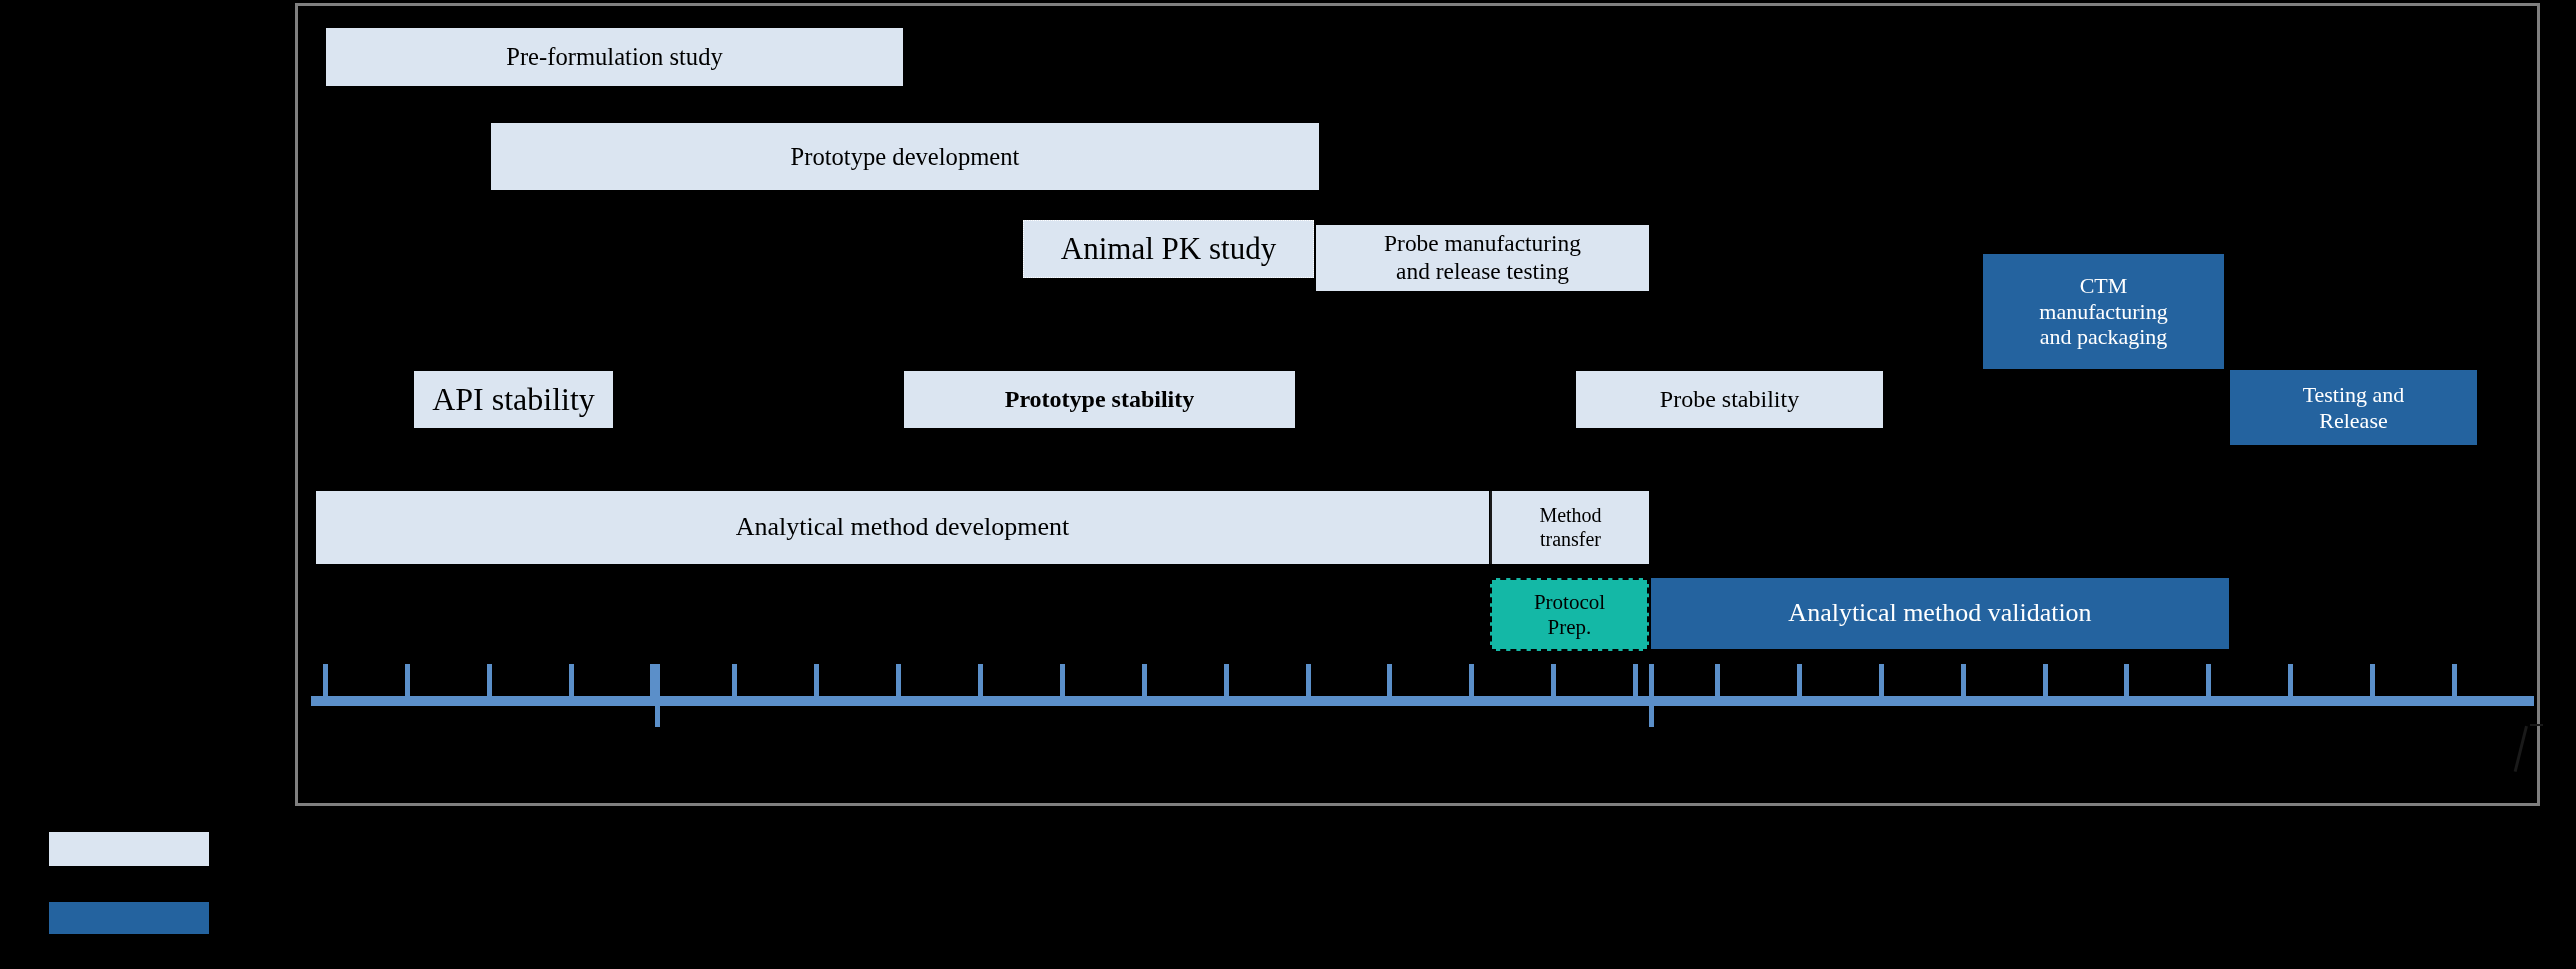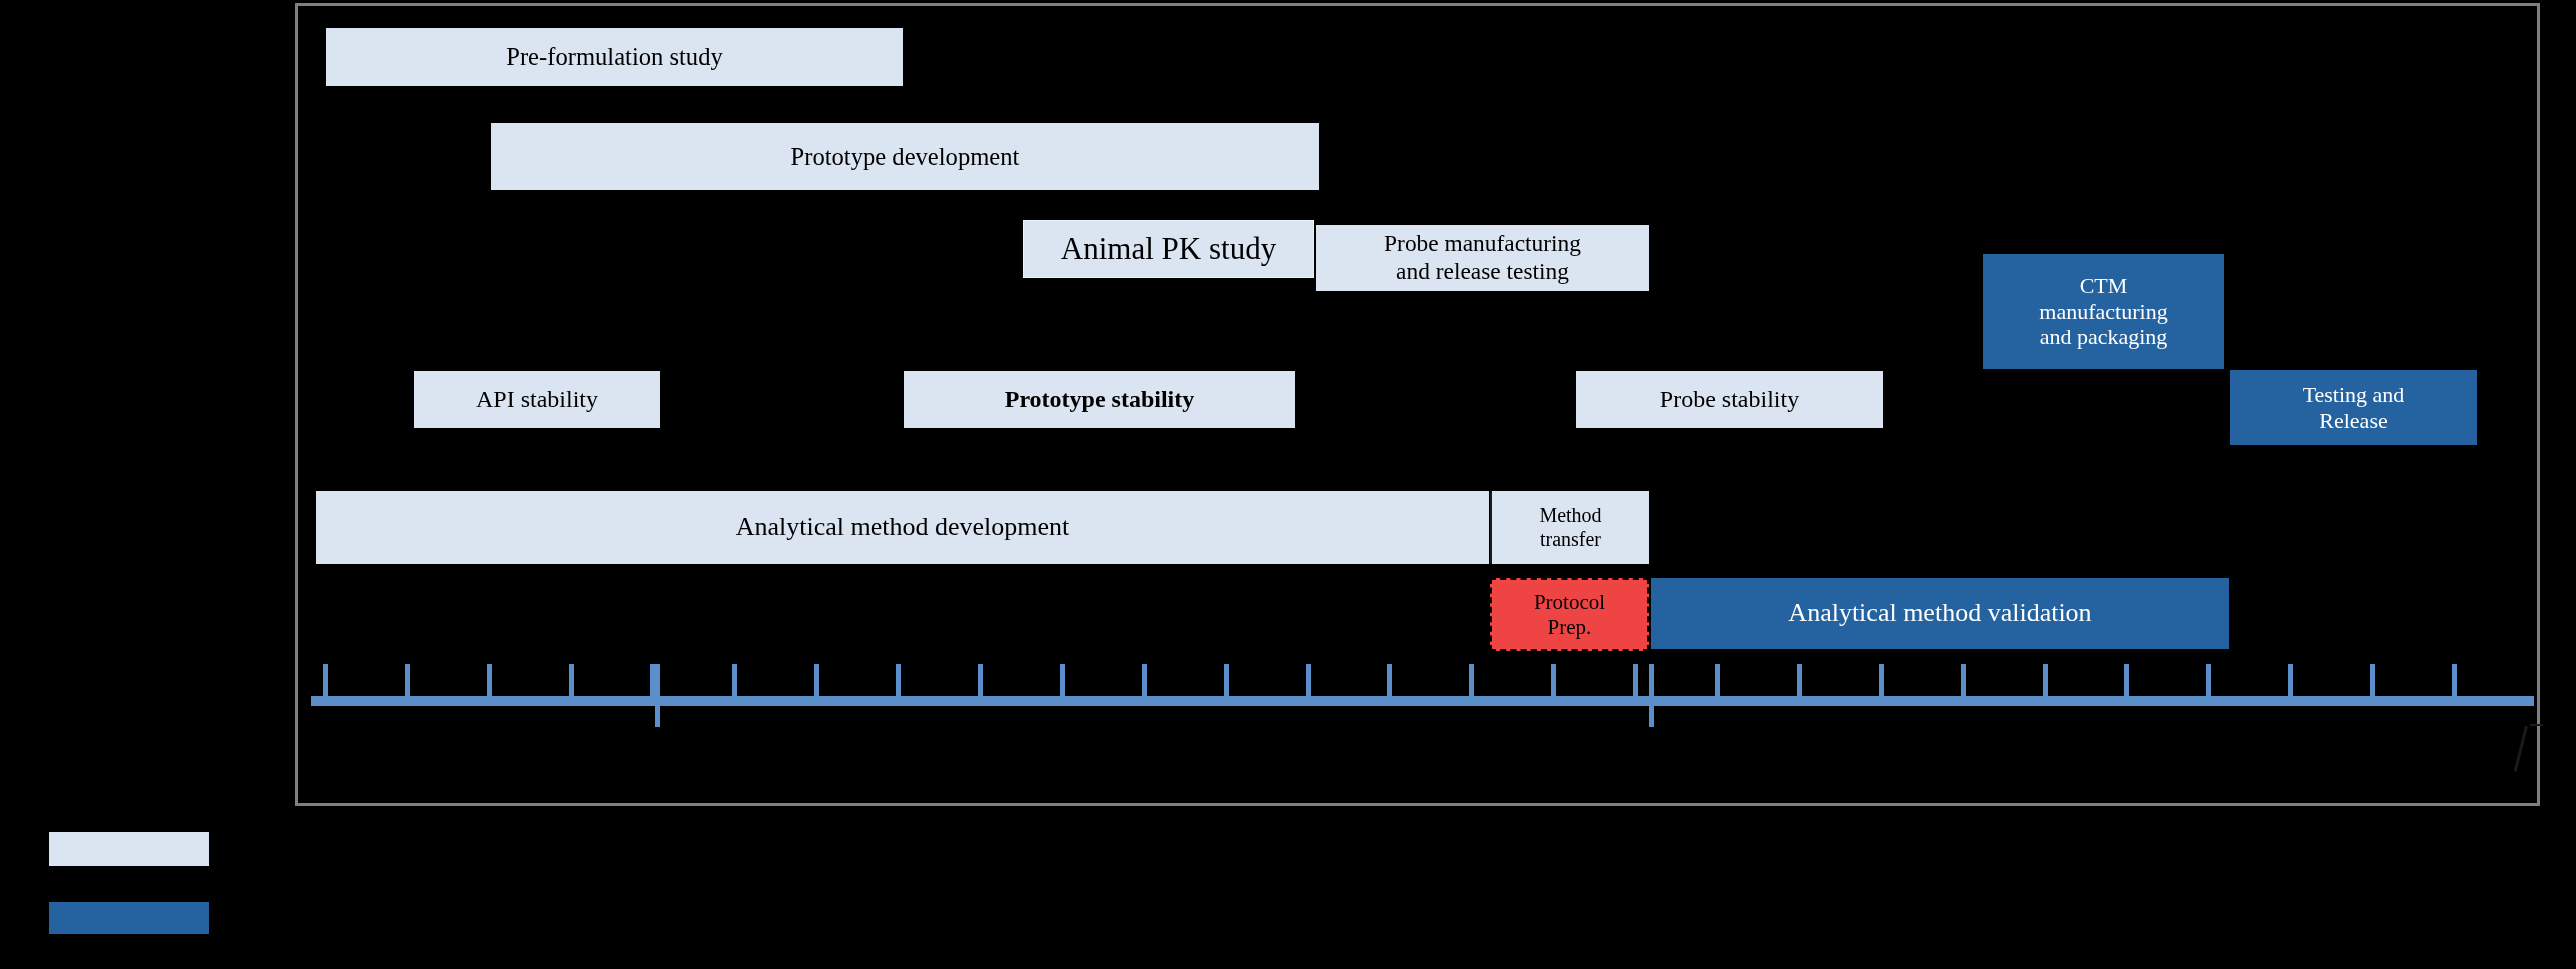--- a/index.html
+++ b/index.html
@@ -14,21 +14,21 @@
   }
 
   
   .bar{
     position:absolute;box-sizing:border-box;display:flex;align-items:center;
     justify-content:center;text-align:center;line-height:1.18;
     color:#000000;white-space:pre-line;
   }
   .bar.light{background:#dbe5f1;}
   .bar.dark{background:#24639f;color:#ffffff;}
-  .bar.white{background:#ef4444;color:#000000;font-family:Liberation Serif, serif;}
+  .bar.white{background:#14b8a6;color:#000000;font-family:Liberation Serif, serif;}
   .bar.dotted{border:1.8px dotted #ffffff;}
   .bar.dashed{border:2.3px dashed #000000;}
   .bar.leftrule{border-left:2.9px solid #1b1b1b;}
 
   
   .axis-line{position:absolute;background:#5b8fc9;}
   .tick{position:absolute;background:#5b8fc9;width:5.3px;}
   .tick.milestone{background:#5b8fc9;}
 
   
@@ -62,21 +62,21 @@
     <span>Probe manufacturing
 and release testing</span>
   </div>
 
   <div class="bar dark" style="left:1983px;top:254px;width:241px;height:115px;font-size:22px;">
     <span>CTM
 manufacturing
 and packaging</span>
   </div>
 
-  <div class="bar light" style="left:414px;top:371px;width:246px;height:57px;font-size:24px;">
+  <div class="bar light" style="left:414px;top:371px;width:199px;height:57px;font-size:32px;">
     <span>API stability</span>
   </div>
 
   <div class="bar light" style="left:904px;top:371px;width:391px;height:57px;font-size:24px;font-weight:bold;">
     <span>Prototype stability</span>
   </div>
 
   <div class="bar light" style="left:1576px;top:371px;width:307px;height:57px;font-size:24px;">
     <span>Probe stability</span>
   </div>

